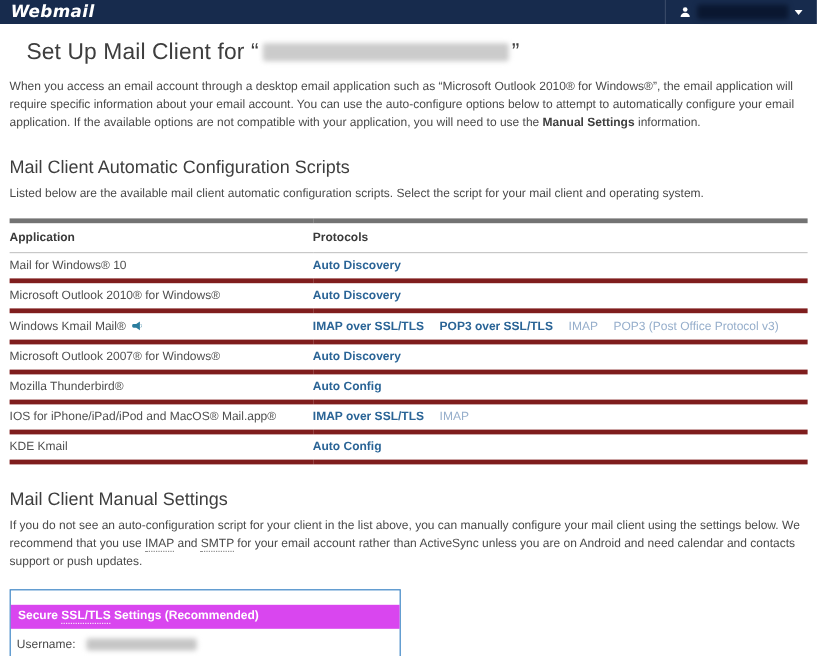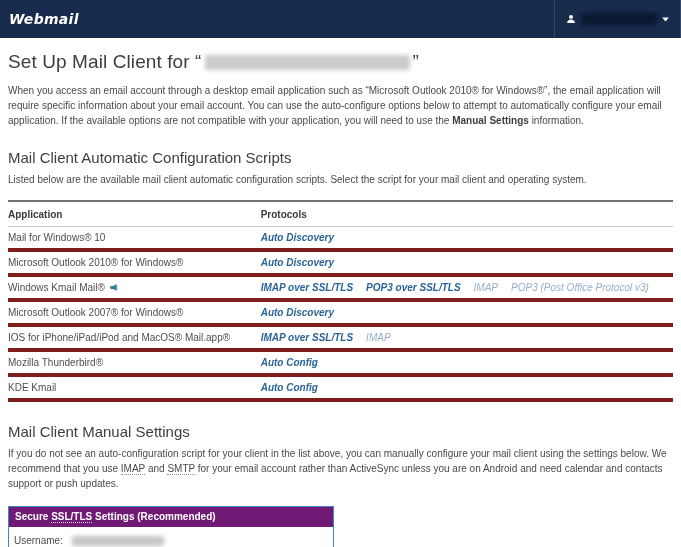--- a/index.html
+++ b/index.html
@@ -6,21 +6,21 @@
   html,body { margin:0; padding:0; }
   body {
     width:681px; height:547px; overflow:hidden;
     background:#ffffff; color:#4a4a4a;
     font-family:"Liberation Sans", sans-serif;
     font-size:10px;
   }
 
   
   .topbar {
-    height:38px; background:#172b4d; color:#fff;
+    height:20px; background:#172b4d; color:#fff;
     display:flex; align-items:center; justify-content:space-between;
     padding-left:9px;
   }
   .logo {
     font-family:"DejaVu Sans", sans-serif;
     font-style:italic; font-weight:bold; font-size:14px;
     letter-spacing:.3px; color:#fff;
   }
   .topbar-right { display:flex; align-items:stretch; height:100%; }
   .topbar-item {
@@ -34,48 +34,49 @@
   
   .redacted { display:inline-block; vertical-align:middle; border-radius:2px; filter:blur(2px); }
   .r-title  { width:205px; height:15px; background:#cbcbcb; margin:0 3px; }
   .r-user   { width:76px;  height:12px; background:#0a1730; }
   .r-acct   { width:92px;  height:10px; background:#c6c6c6; }
 
   
   main { padding:0 8px; }
   h1 {
     font-weight:400; font-size:19px; color:#3e3e3e;
-    margin:13px 0 10px; letter-spacing:.1px;
+    margin:13px 14px 10px; letter-spacing:.1px;
   }
   h2 { font-weight:400; font-size:15px; color:#3e3e3e; margin:21px 0 6px; }
   p  { margin:0 0 10px; line-height:1.5; color:#4a4a4a; }
   .bold-inline { font-weight:bold; color:#3e3e3e; }
   .abbr { border-bottom:1px dotted #8f8f8f; cursor:help; }
 
   
   table.autoconfig { width:100%; border-collapse:collapse; margin-top:13px; }
   table.autoconfig th {
     text-align:left; font-weight:bold; color:#3a3a3a; font-size:10px;
-    border-top:2px solid #737373; border-bottom:1px solid #c8c8c8;
+    border-top:4px solid #737373; border-bottom:1px solid #c8c8c8;
     padding:7px 0 6px;
   }
   table.autoconfig td {
     border-bottom:4px solid #7f1d1d; padding:5px 0; color:#4f4f4f;
     vertical-align:middle;
   }
   .col-app { width:38%; }
-  a.protocol { color:#2a6496; font-weight:bold; text-decoration:none; margin-right:13px; cursor:pointer;font-style:italic; }
+  a.protocol { color:#2a6496; font-weight:bold; text-decoration:none; margin-right:13px; cursor:pointer; }
   a.protocol.muted { color:#96aecb; font-weight:normal; }
   .announce { margin-left:4px; position:relative; top:1px; cursor:pointer; }
 
   
   .panel { width:326px; border:1px solid #3e86c6; margin-top:15px; background:#fff; }
   .panel-header {
-    background:#701a75; color:#fff; font-weight:bold;
+    background:#d946ef; color:#fff; font-weight:bold;
     padding:4px 6px 5px;
+    margin-top:12px;
   }
   .panel-header .abbr { border-bottom-color:rgba(255,255,255,.85); }
   .panel-row { display:flex; border-bottom:5px solid #a3a3a3; padding:6px 5px; }
   .panel-row:last-child { border-bottom:none; }
   .panel-label { width:58px; flex:none; color:#4a4a4a; line-height:1.5; }
   .panel-value { flex:1; line-height:1.5; }
   .italic { font-style:italic; }
 </style>
 </head>
 <body>
@@ -134,26 +135,26 @@
                 <path d="M15 5.5a3.2 3.2 0 0 1 0 5" stroke="#2b7d9e" stroke-width="1.2" fill="none"></path>
               </svg>
             </span></td>
           <td><a class="protocol">IMAP over SSL/TLS</a><a class="protocol">POP3 over SSL/TLS</a><a class="protocol muted">IMAP</a><a class="protocol muted">POP3 (Post Office Protocol v3)</a></td>
         </tr>
         <tr>
           <td class="col-app"><span>Microsoft Outlook 2007® for Windows®</span></td>
           <td><a class="protocol">Auto Discovery</a></td>
         </tr>
         <tr>
+          <td class="col-app"><span>Mozilla Thunderbird®</span></td>
+          <td><a class="protocol">Auto Config</a></td>
+        </tr>
+        <tr>
           <td class="col-app"><span>IOS for iPhone/iPad/iPod and MacOS® Mail.app®</span></td>
           <td><a class="protocol">IMAP over SSL/TLS</a><a class="protocol muted">IMAP</a></td>
-        </tr>
-        <tr>
-          <td class="col-app"><span>Mozilla Thunderbird®</span></td>
-          <td><a class="protocol">Auto Config</a></td>
         </tr>
         <tr>
           <td class="col-app"><span>KDE Kmail</span></td>
           <td><a class="protocol">Auto Config</a></td>
         </tr>
       </tbody>
   </table>
 
   <h2>Mail Client Manual Settings</h2>
   <p><span>If you do not see an auto-configuration script for your client in the list above, you can manually configure your mail client using the settings below. We recommend that you use </span><span class="abbr">IMAP</span><span> and </span><span class="abbr">SMTP</span><span> for your email account rather than ActiveSync unless you are on Android and need calendar and contacts support or push updates.</span></p>

